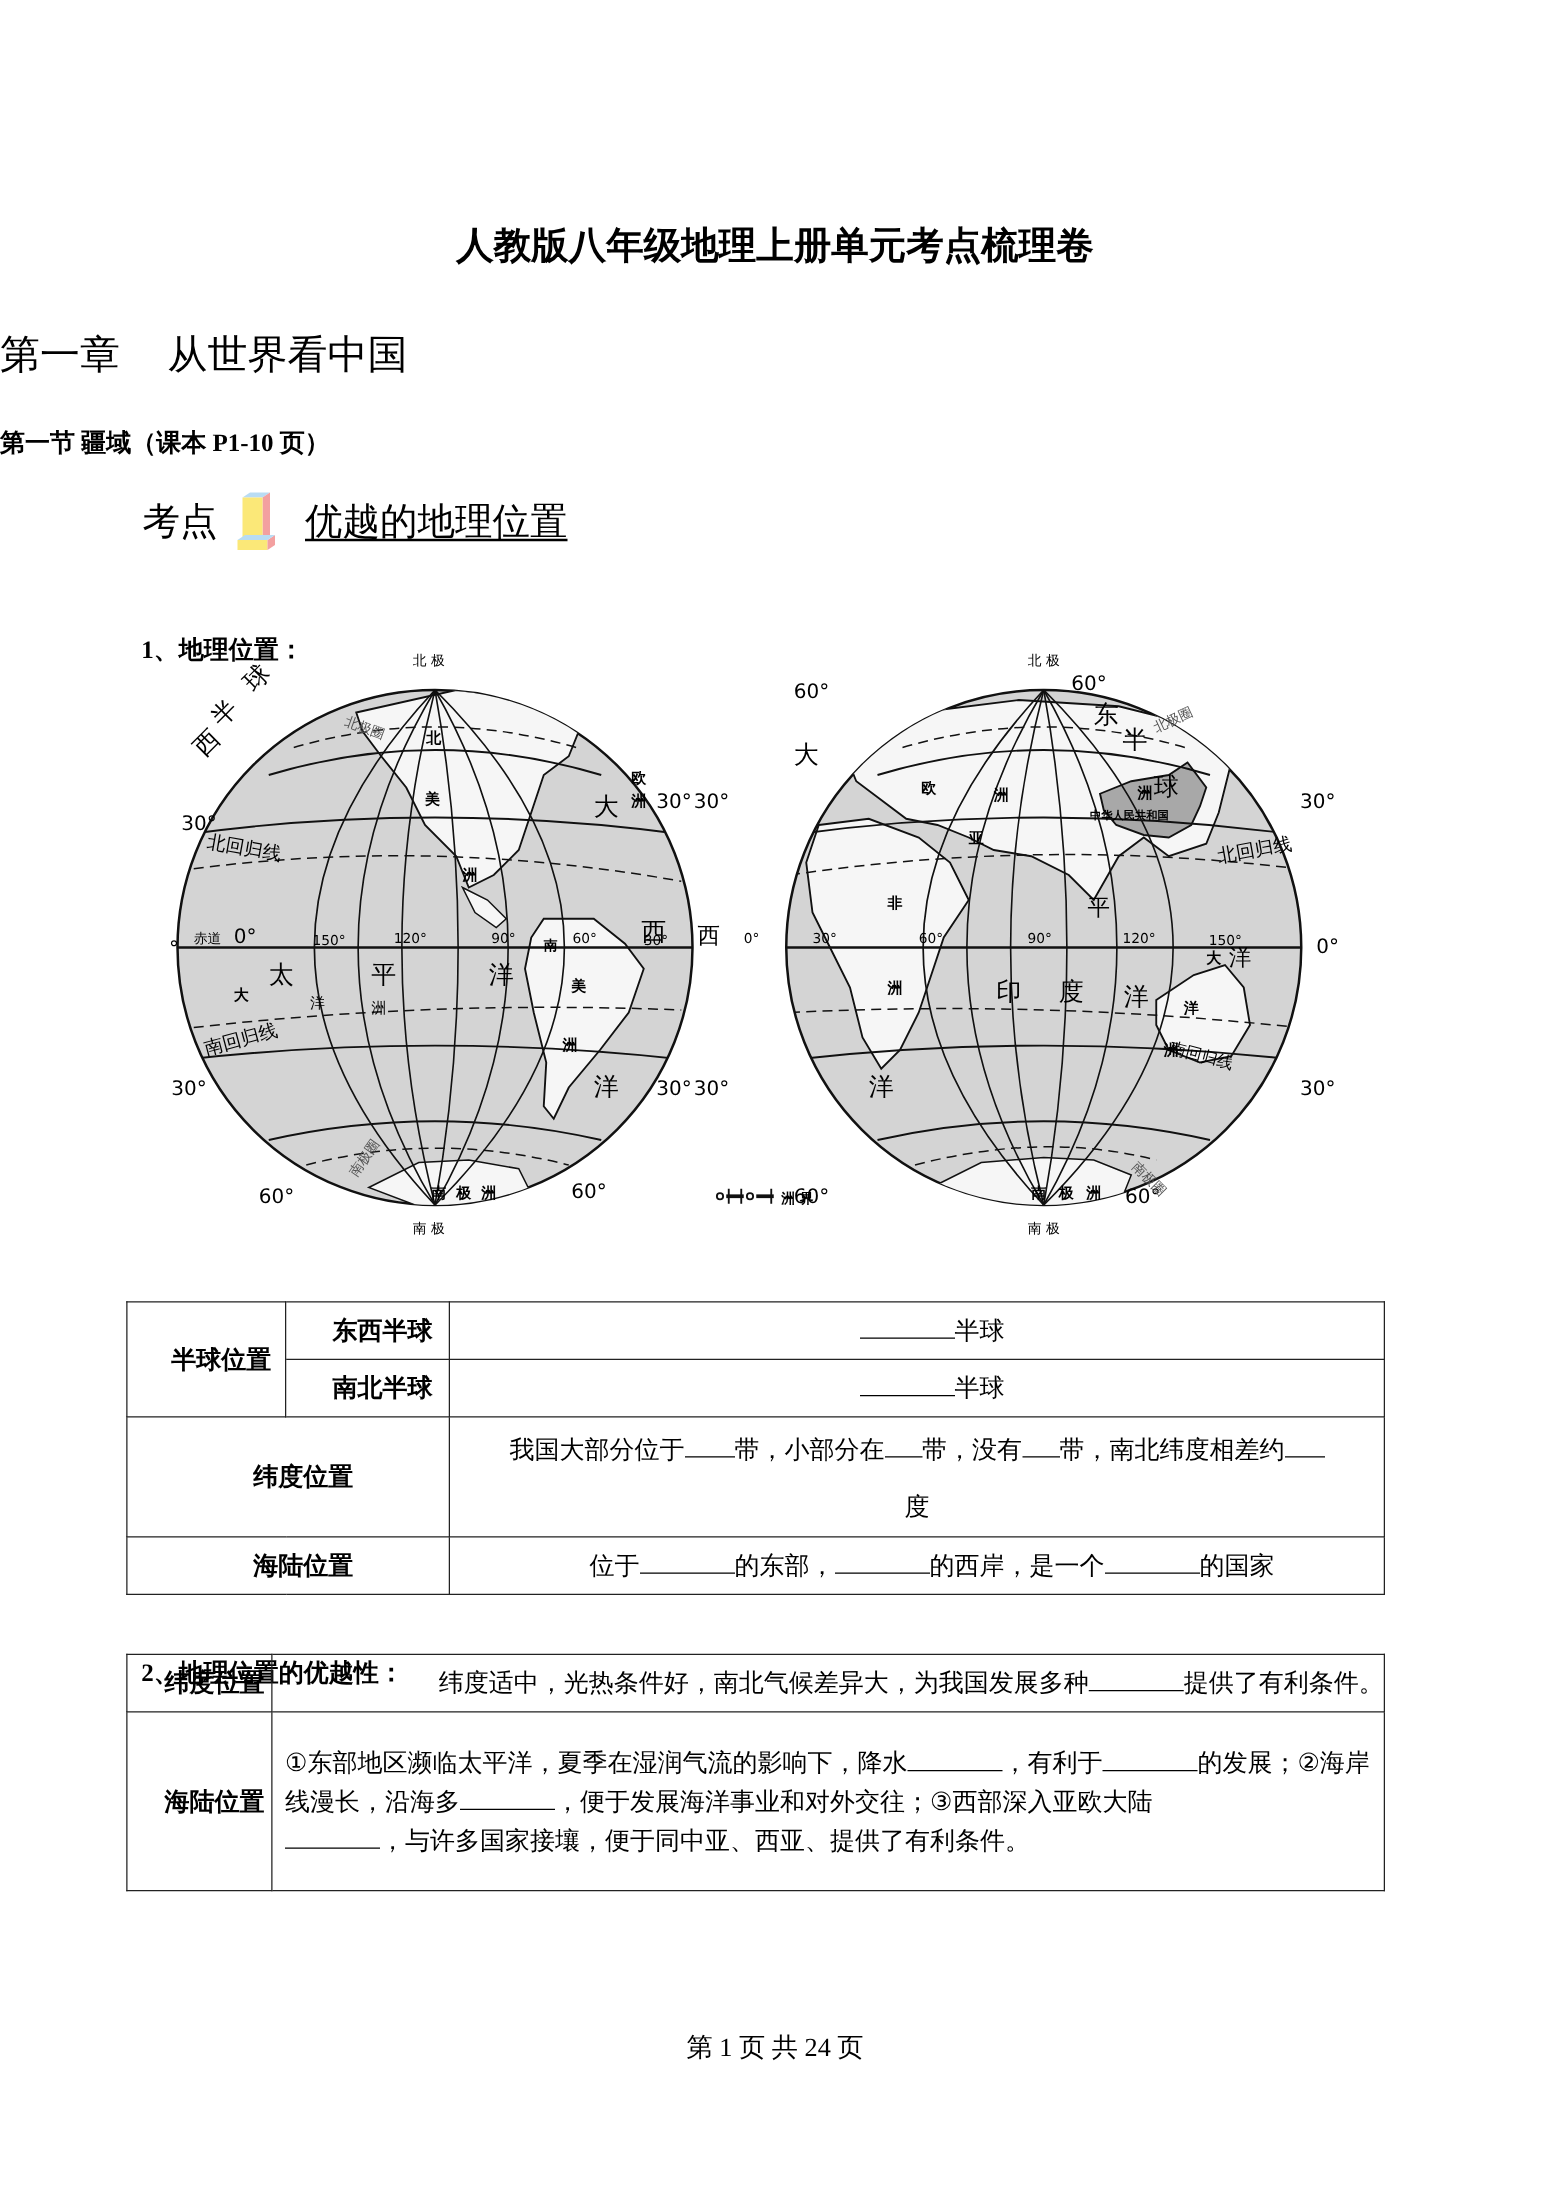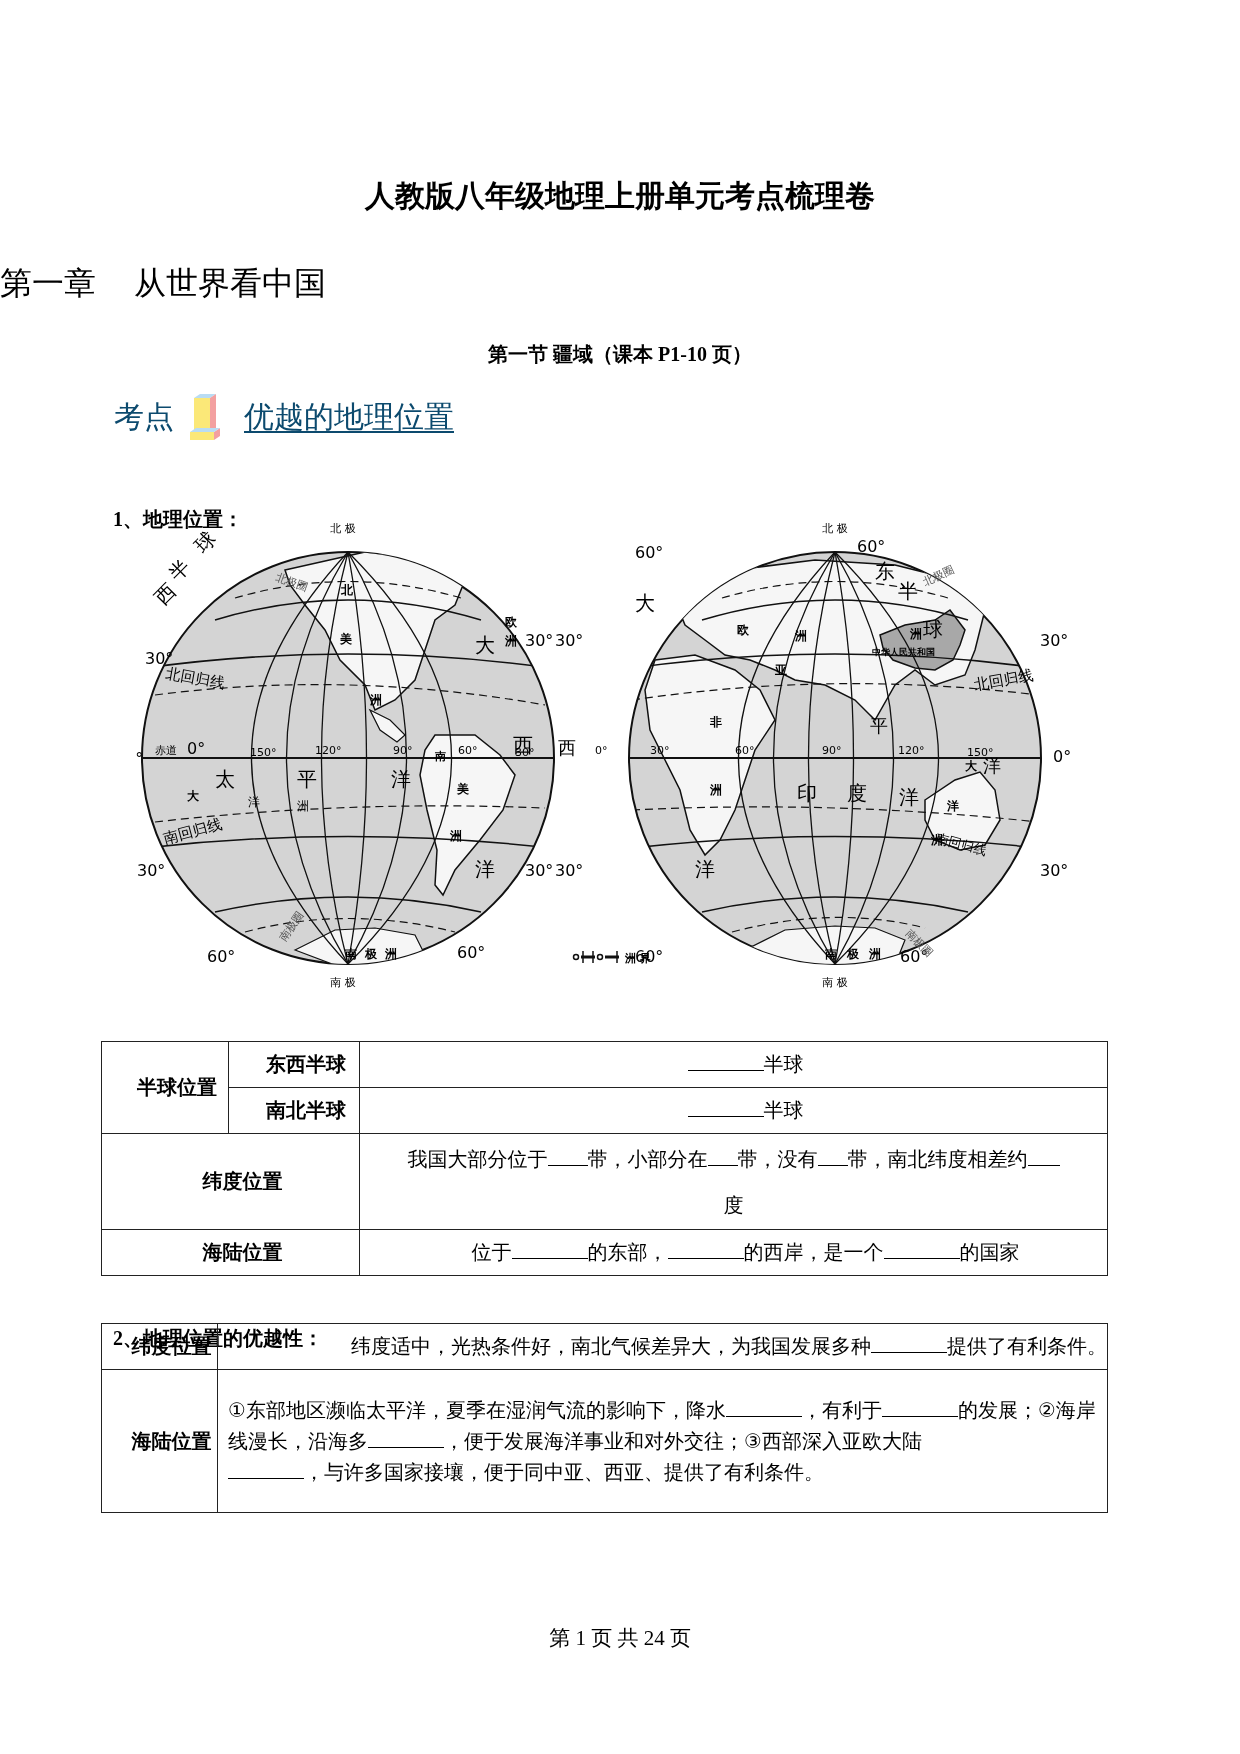--- a/index.html
+++ b/index.html
@@ -2,23 +2,23 @@
 <html><head>
   <meta charset="utf-8">
   <style>
     * { box-sizing: border-box; margin: 0; padding: 0; }
     html, body { width: 1240px; height: 1754px; background: #ffffff; }
     body { position: relative; font-family: "DejaVu Sans", "Liberation Sans", sans-serif; color: #000; overflow: hidden; }
 
     .doc-title { position: absolute; left: 0; width: 1240px; top: 176px; text-align: center; font-size: 30px; font-weight: bold; letter-spacing: 0px; }
     .chapter-title { position: absolute; left: 0; width: 1240px; top: 262px; text-align: left; font-size: 32px; font-weight: normal; }
     .chapter-title .gap { display: inline-block; width: 38px; }
-    .section-title { position: absolute; left: 0; width: 1240px; top: 341px; text-align: center; font-size: 20px; font-weight: bold; font-family: "Liberation Serif", "DejaVu Serif", serif; }
-
-    .kaodian { position: absolute; left: 114px; top: 392px; height: 50px; display: flex; align-items: center; color: #0c4a6e; font-size: 30px; }
+    .section-title { position: absolute; left: 0; width: 1240px; top: 341px; text-align: left; font-size: 20px; font-weight: bold; font-family: "Liberation Serif", "DejaVu Serif", serif; }
+
+    .kaodian { position: absolute; left: 114px; top: 392px; height: 50px; display: flex; align-items: center; color: #000000; font-size: 30px; }
     .kaodian .kd-label { margin-right: 14px; }
     .kaodian .num-badge { width: 36px; height: 50px; margin-right: 20px; position: relative; }
     .kaodian .kd-topic { text-decoration: underline; text-underline-offset: 4px; text-decoration-thickness: 2px; }
 
     .sub-heading { position: absolute; left: 113px; font-size: 20px; font-weight: bold; font-family: "Liberation Serif", "DejaVu Serif", serif; margin-top: 38px; }
     .sub-heading.h1 { top: 468px; }
     .sub-heading.h2 { top: 1287px; }
 
     .map-wrap { position: absolute; left: 135px; top: 510px; width: 955px; height: 490px; }
 

